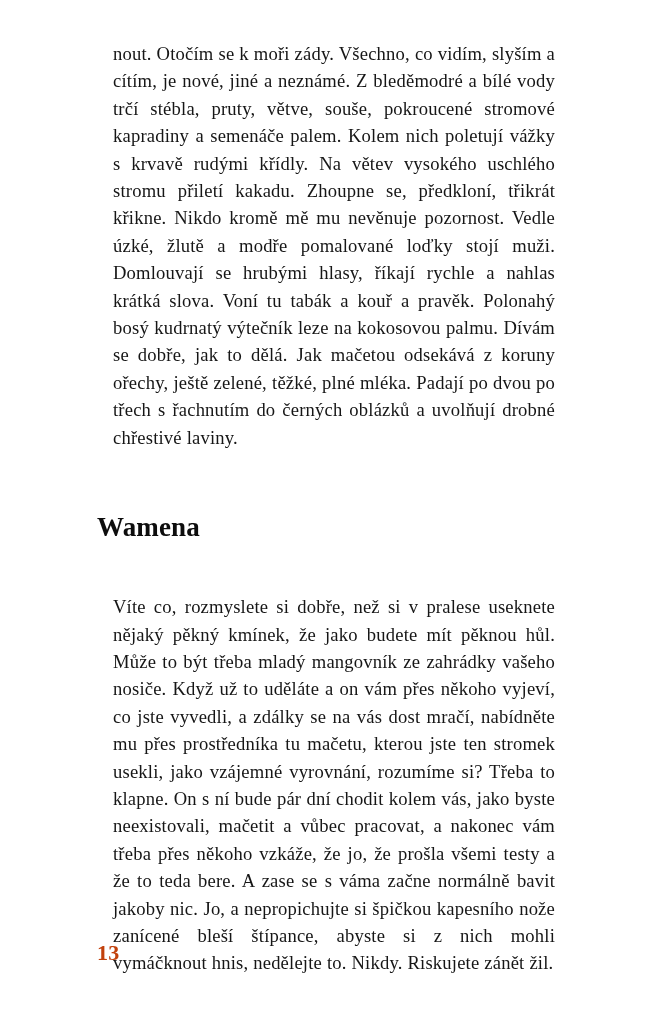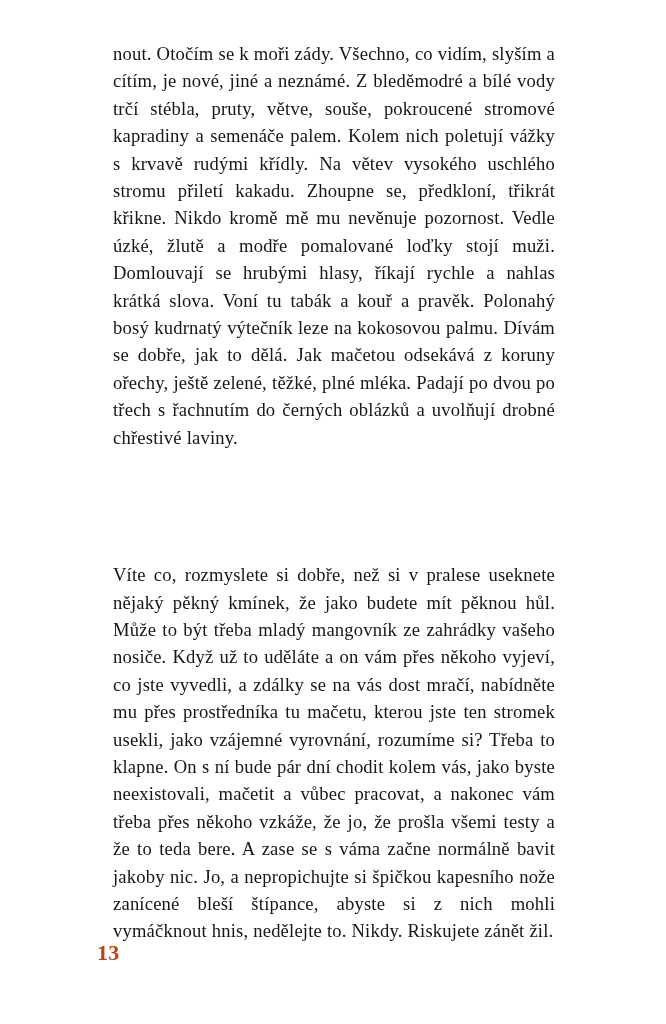--- a/index.html
+++ b/index.html
@@ -85,20 +85,21 @@
 <body>
 
 <div class="page">
 
   <div class="text-column">
 
     <p class="body-paragraph first-block">nout. Otočím se k moři zády. Všechno, co vidím, slyším a cítím, je nové, jiné a neznámé. Z bleděmodré a bílé vody trčí stébla, pruty, větve, souše, pokroucené stromové kapradiny a semenáče palem. Kolem nich poletují vážky s krvavě rudými křídly. Na větev vysokého uschlého stromu přiletí kakadu. Zhoupne se, předkloní, třikrát křikne. Nikdo kromě mě mu nevěnuje pozornost. Vedle úzké, žlutě a modře pomalované loďky stojí muži. Domlouvají se hrubými hlasy, říkají rychle a nahlas krátká slova. Voní tu tabák a kouř a pravěk. Polonahý bosý kudrnatý výtečník leze na kokosovou palmu. Dívám se dobře, jak to dělá. Jak mačetou odsekává z koruny ořechy, ještě zelené, těžké, plné mléka. Padají po dvou po třech s řachnutím do černých oblázků a uvolňují drobné chřestivé laviny.</p>
 
     <div class="heading-gap-top"></div>
 
+    <h2 class="section-heading">Wamena</h2>
 
     <div class="heading-gap-bottom"></div>
 
     <p class="body-paragraph">Víte co, rozmyslete si dobře, než si v pralese useknete nějaký pěkný kmínek, že jako budete mít pěknou hůl. Může to být třeba mladý mangovník ze zahrádky vašeho nosiče. Když už to uděláte a on vám přes někoho vyjeví, co jste vyvedli, a zdálky se na vás dost mračí, nabídněte mu přes prostředníka tu mačetu, kterou jste ten stromek usekli, jako vzájemné vyrovnání, rozumíme si? Třeba to klapne. On s ní bude pár dní chodit kolem vás, jako byste neexistovali, mačetit a vůbec pracovat, a nakonec vám třeba přes někoho vzkáže, že jo, že prošla všemi testy a že to teda bere. A zase se s váma začne normálně bavit jakoby nic. Jo, a nepropichujte si špičkou kapesního nože zanícené bleší štípance, abyste si z nich mohli vymáčknout hnis, nedělejte to. Nikdy. Riskujete zánět žil.</p>
 
   </div>
 
   <div class="folio-wrap">
     <span class="folio">13</span>
   </div>

